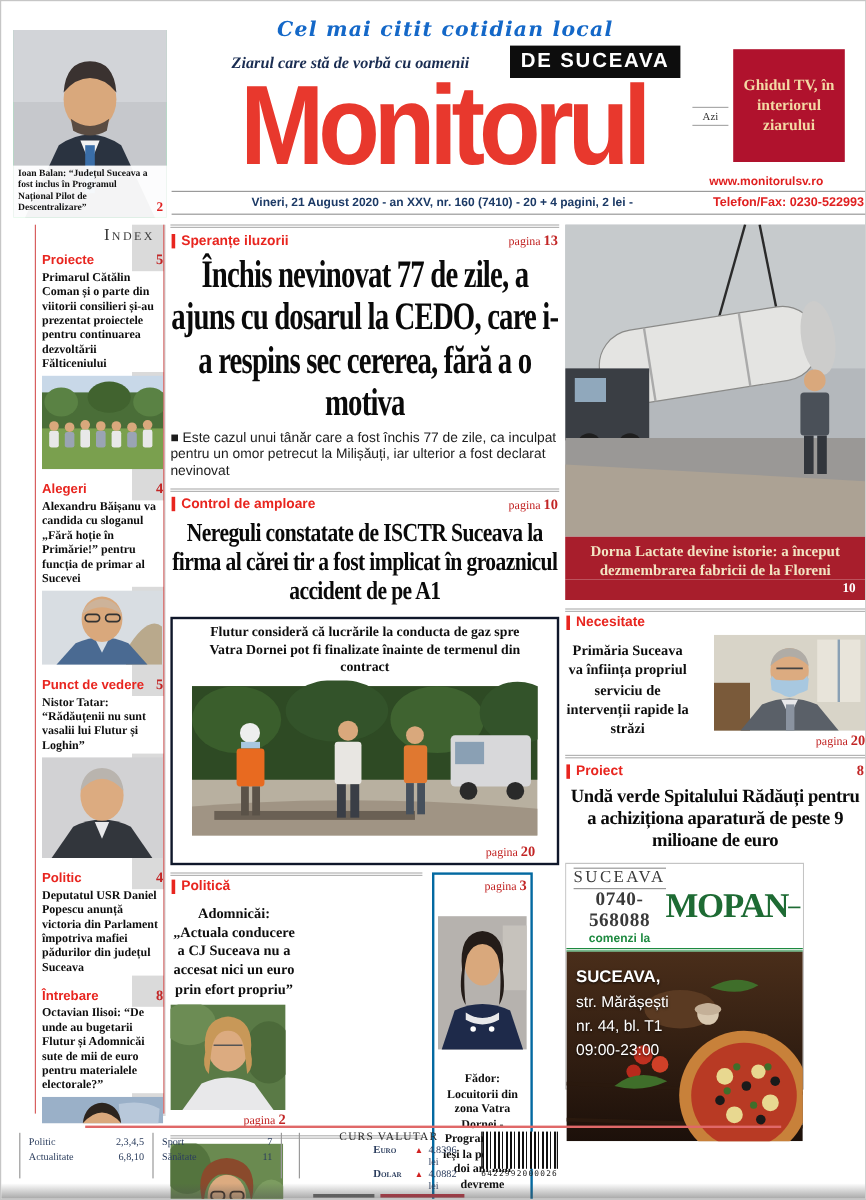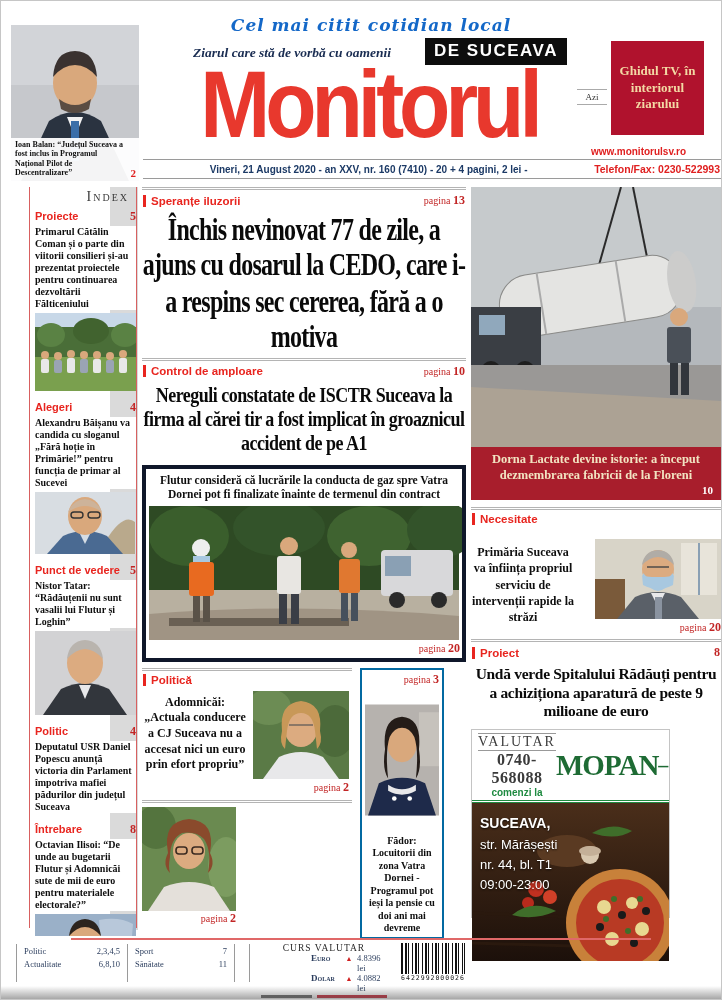--- a/index.html
+++ b/index.html
@@ -55,27 +55,27 @@
   .sec-h { font:700 10px/1.2 "Liberation Serif", serif; color:#0e0e0e; background:#fff; padding-right:2px; }
   .sec-photo { display:block; width:100%; margin-top:3px; }
 
   
   .maincol { position:absolute; left:141px; top:186px; width:324px; }
   .h-xl { font:700 24px/1.1 "Liberation Serif", serif; letter-spacing:-0.7px; text-align:center;
     color:#0a0a0a; transform:scaleY(1.35); transform-origin:50% 0; margin:2px 0 40px; }
   .subhead { font:400 11.5px/1.25 "Liberation Sans", sans-serif; color:#1c1c1c; margin:0 0 6px; }
   .h-lg { font:700 18px/1.12 "Liberation Serif", serif; letter-spacing:-0.5px; text-align:center;
     color:#0a0a0a; transform:scaleY(1.2); transform-origin:50% 0; margin:2px 0 22px; }
-  .fluturbox { border:4px solid #0f172a; padding:3px 0 2px; position:relative; }
+  .fluturbox { border:2px solid #0f172a; padding:3px 16px 2px; position:relative; }
   .flutur-title { font:700 11.5px/1.25 "Liberation Serif", serif; text-align:center; color:#0e0e0e; margin:1px 4px 4px; }
   .fluturbox svg { display:block; width:100%; }
   .flutur-page { text-align:right; padding:1px 2px 0; }
   .botrow { display:flex; gap:8px; margin-top:6px; }
   .leftstack { width:210px; }
-  .polflex { display:flex; gap:5px; margin-top:3px; }
+  .polflex { display:flex; gap:5px; margin-top:3px;flex-direction:column; }
   .pol-text { width:106px; font:700 12px/1.3 "Liberation Serif", serif; text-align:center; color:#0e0e0e; padding-top:4px; }
   .photocol { width:96px; }
   .photocol svg { display:block; width:100%; }
   .photocol .pgn { display:block; text-align:right; padding-top:1px; }
   .anunt { display:flex; gap:6px; margin-top:5px; border-top:3px double #b4b4b4; padding-top:4px; }
   .an-photo { width:94px; }
   .an-photo svg { display:block; width:100%; }
   .an-right { flex:1; }
   .an-text { font:700 12px/1.3 "Liberation Serif", serif; text-align:center; color:#0e0e0e; margin-top:4px; }
   .fadorbox { width:84px; border:2px solid #0369a1; padding:2px 3px; }
@@ -84,21 +84,21 @@
   .fador-cap { font:700 10px/1.25 "Liberation Serif", serif; text-align:center; color:#0e0e0e; }
 
   
   .rightcol { position:absolute; left:470px; top:186px; width:250px; }
   .dorna svg { display:block; width:100%; }
   .dorna-band { background:#a81e2c; color:#f2e4c2; text-align:center;
     font:700 12.5px/1.25 "Liberation Serif", serif; padding:5px 10px 0; }
   .dorna-page { background:#a81e2c; color:#fff; text-align:right;
     font:700 11px "Liberation Serif", serif; padding:1px 8px 4px; }
   .nec { margin-top:7px; }
-  .necflex { display:flex; gap:20px; margin-top:12px; }
+  .necflex { display:flex; gap:20px; margin-top:2px; }
   .nec-text { flex:1; font:700 12px/1.35 "Liberation Serif", serif; text-align:center; color:#0e0e0e; padding-top:5px; }
   .nec-photo { width:126px; }
   .nec-photo svg { display:block; width:100%; }
   .nec-photo .pgn { display:block; text-align:right; padding-top:1px; }
   .proiect { margin-top:4px; }
   .h-md { font:700 15.5px/1.18 "Liberation Serif", serif; letter-spacing:-0.3px; text-align:center; color:#0a0a0a; margin:3px 0 2px; }
   .ad { width:199px; margin-top:9px; border:1px solid #c4c4c4; }
   .ad-head { display:flex; align-items:center; background:#fff; padding:3px 6px 2px; border-bottom:3px double #1e8a40; }
   .ad-left { width:96px; text-align:center; }
   .ad-pizzeria { font:400 14px "Liberation Serif", serif; color:#3c3c3c; letter-spacing:2px;
@@ -276,20 +276,21 @@
       </svg>
     </div>
   </div>
 
   <div class="maincol">
     <div class="krow">
       <span class="kick">Speranțe iluzorii</span>
       <span class="pgn"><span>pagina</span> <b>13</b></span>
     </div>
     <div class="h-xl">Închis nevinovat 77 de zile, a ajuns cu dosarul la CEDO, care i-a respins sec cererea, fără a o motiva</div>
+    <div class="subhead">■ Este cazul unui tânăr care a fost închis 77 de zile, ca inculpat pentru un omor petrecut la Milișăuți, iar ulterior a fost declarat nevinovat</div>
 
     <div class="krow">
       <span class="kick">Control de amploare</span>
       <span class="pgn"><span>pagina</span> <b>10</b></span>
     </div>
     <div class="h-lg">Nereguli constatate de ISCTR Suceava la firma al cărei tir a fost implicat în groaznicul accident de pe A1</div>
 
     <div class="fluturbox">
       <div class="flutur-title">Flutur consideră că lucrările la conducta de gaz spre Vatra Dornei pot fi finalizate înainte de termenul din contract</div>
       <svg width="310" height="134" viewBox="0 0 310 134">
@@ -443,21 +444,21 @@
       <div class="krow">
         <span class="kick">Proiect</span>
         <span class="pgn"><b>8</b></span>
       </div>
       <div class="h-md">Undă verde Spitalului Rădăuți pentru a achiziționa aparatură de peste 9 milioane de euro</div>
     </div>
 
     <div class="ad">
       <div class="ad-head">
         <div class="ad-left">
-          <div class="ad-pizzeria">VALUTAR</div>
+          <div class="ad-pizzeria">SUCEAVA</div>
           <div class="ad-phone">0740-568088</div>
           <div class="ad-orders">comenzi la</div>
         </div>
         <div class="ad-brand">MOPAN</div>
         <div class="ad-dash">–</div>
       </div>
       <div class="ad-photo">
         <svg width="197" height="158" viewBox="0 0 197 158">
           <defs>
             <linearGradient id="wood" x1="0" y1="0" x2="0" y2="1">

